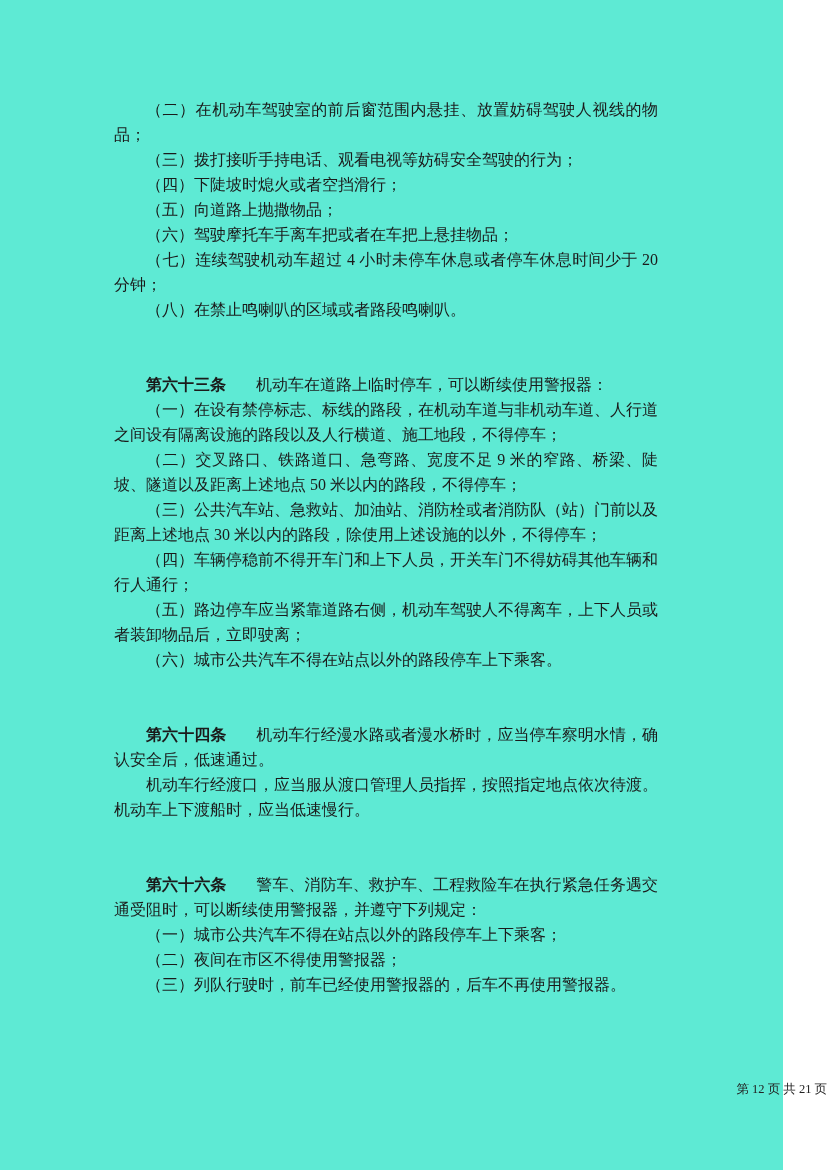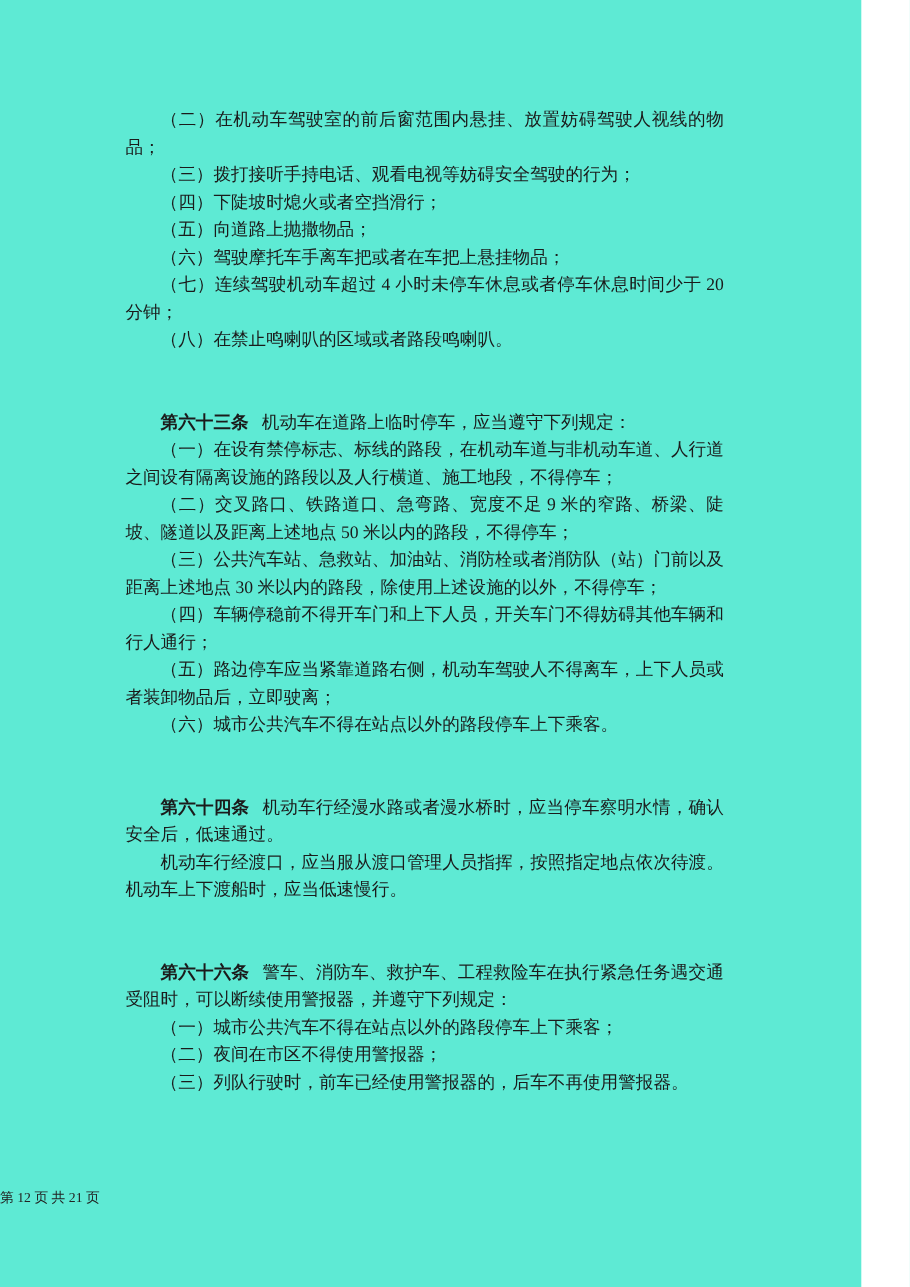--- a/index.html
+++ b/index.html
@@ -33,48 +33,48 @@
     line-height: 25px;
     text-align: justify;
     text-indent: 32px;
     word-break: break-all;
   }
   p.article-start {
     margin-top: 50px;
   }
   .art-num {
     font-weight: bold;
-    margin-right: 12px;
+    margin-right: 30px;
   }
   .footer {
     position: absolute;
     top: 1080px;
     left: 0;
     width: 827px;
-    text-align: left;
+    text-align: right;
     font-size: 12.5px;
     line-height: 18px;
     color: #222222;
   }
 </style>
 </head>
 <body>
 
 <div class="page">
   <div class="content">
 
     <p class="para">（二）在机动车驾驶室的前后窗范围内悬挂、放置妨碍驾驶人视线的物品；</p>
     <p class="para">（三）拨打接听手持电话、观看电视等妨碍安全驾驶的行为；</p>
     <p class="para">（四）下陡坡时熄火或者空挡滑行；</p>
     <p class="para">（五）向道路上抛撒物品；</p>
     <p class="para">（六）驾驶摩托车手离车把或者在车把上悬挂物品；</p>
     <p class="para">（七）连续驾驶机动车超过 4 小时未停车休息或者停车休息时间少于 20 分钟；</p>
     <p class="para">（八）在禁止鸣喇叭的区域或者路段鸣喇叭。</p>
 
-    <p class="para article-start"><span class="art-num">第六十三条</span><span>机动车在道路上临时停车，应当遵守下列规定：</span></p>
+    <p class="para article-start"><span class="art-num">第六十三条</span><span>机动车在道路上临时停车，可以断续使用警报器：</span></p>
     <p class="para">（一）在设有禁停标志、标线的路段，在机动车道与非机动车道、人行道之间设有隔离设施的路段以及人行横道、施工地段，不得停车；</p>
     <p class="para">（二）交叉路口、铁路道口、急弯路、宽度不足 9 米的窄路、桥梁、陡坡、隧道以及距离上述地点 50 米以内的路段，不得停车；</p>
     <p class="para">（三）公共汽车站、急救站、加油站、消防栓或者消防队（站）门前以及距离上述地点 30 米以内的路段，除使用上述设施的以外，不得停车；</p>
     <p class="para">（四）车辆停稳前不得开车门和上下人员，开关车门不得妨碍其他车辆和行人通行；</p>
     <p class="para">（五）路边停车应当紧靠道路右侧，机动车驾驶人不得离车，上下人员或者装卸物品后，立即驶离；</p>
     <p class="para">（六）城市公共汽车不得在站点以外的路段停车上下乘客。</p>
 
     <p class="para article-start"><span class="art-num">第六十四条</span><span>机动车行经漫水路或者漫水桥时，应当停车察明水情，确认安全后，低速通过。</span></p>
 
     <p class="para">机动车行经渡口，应当服从渡口管理人员指挥，按照指定地点依次待渡。机动车上下渡船时，应当低速慢行。</p>

